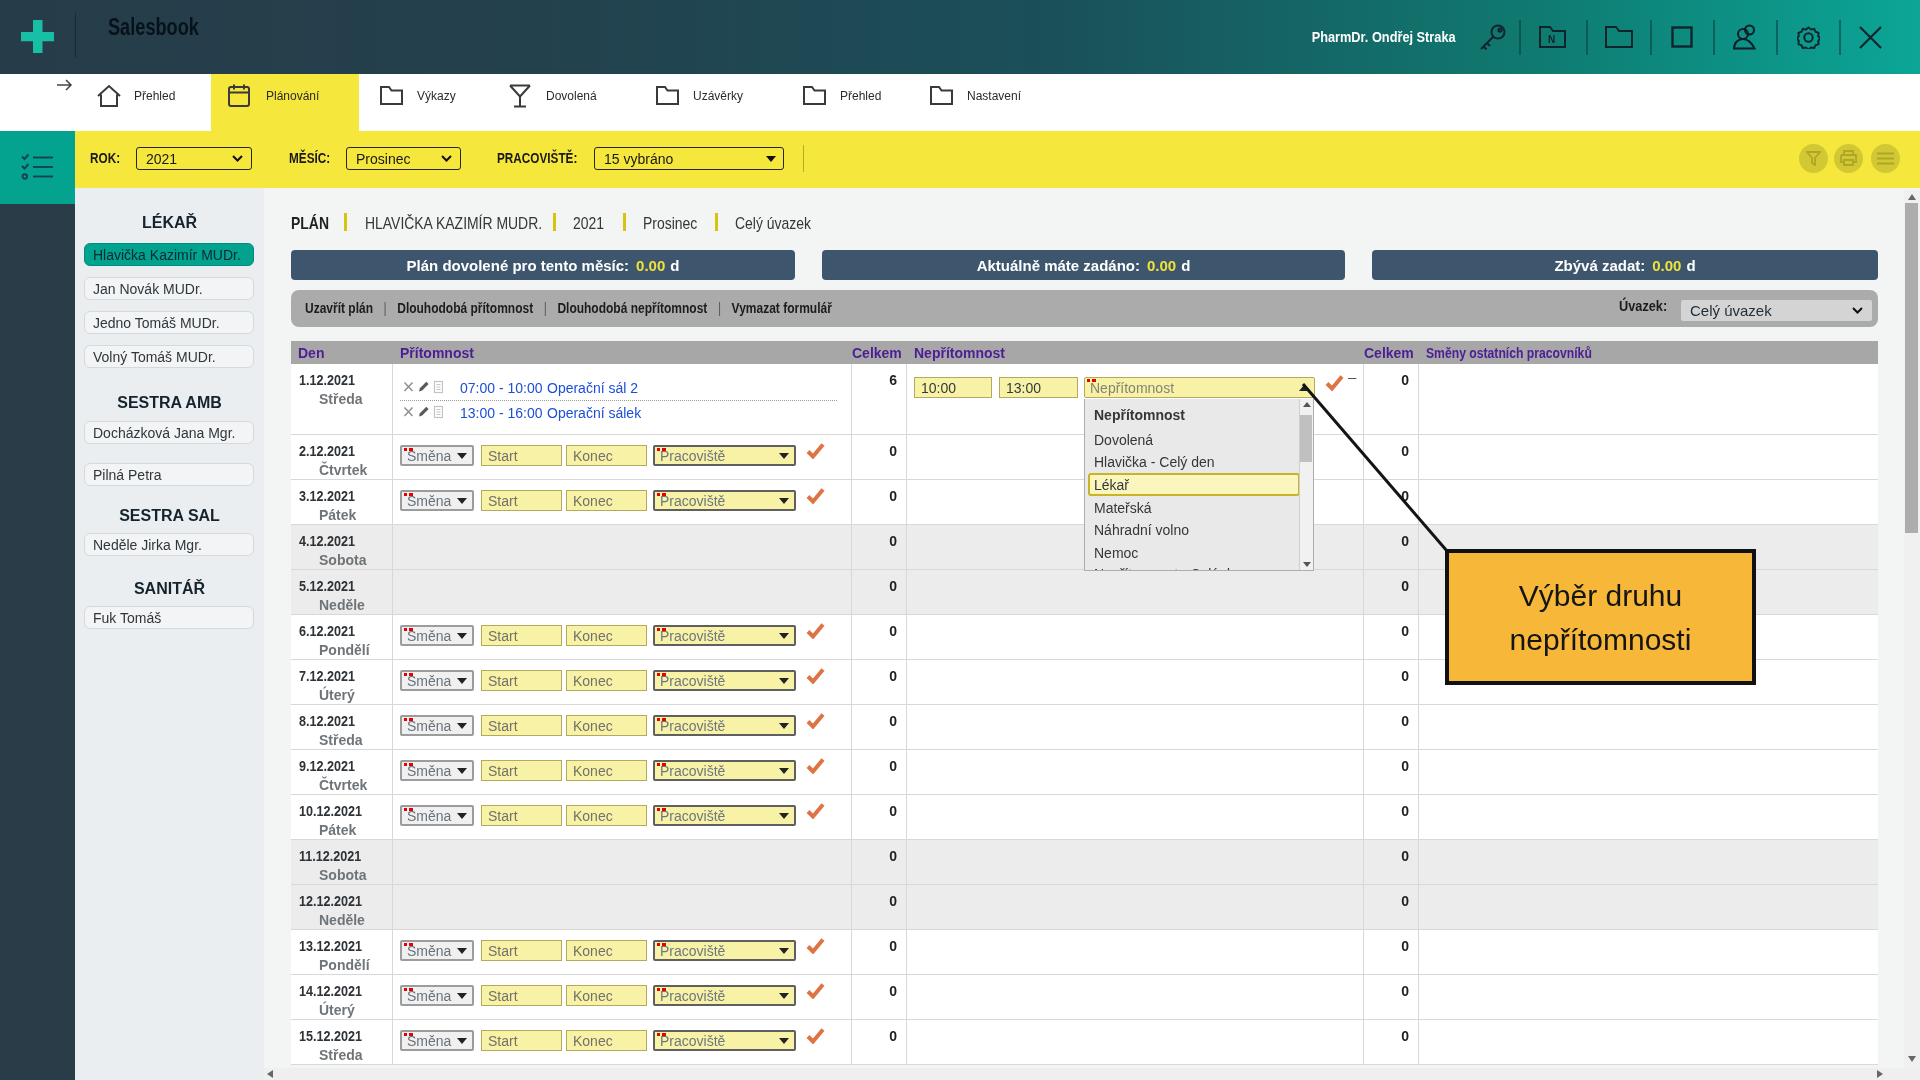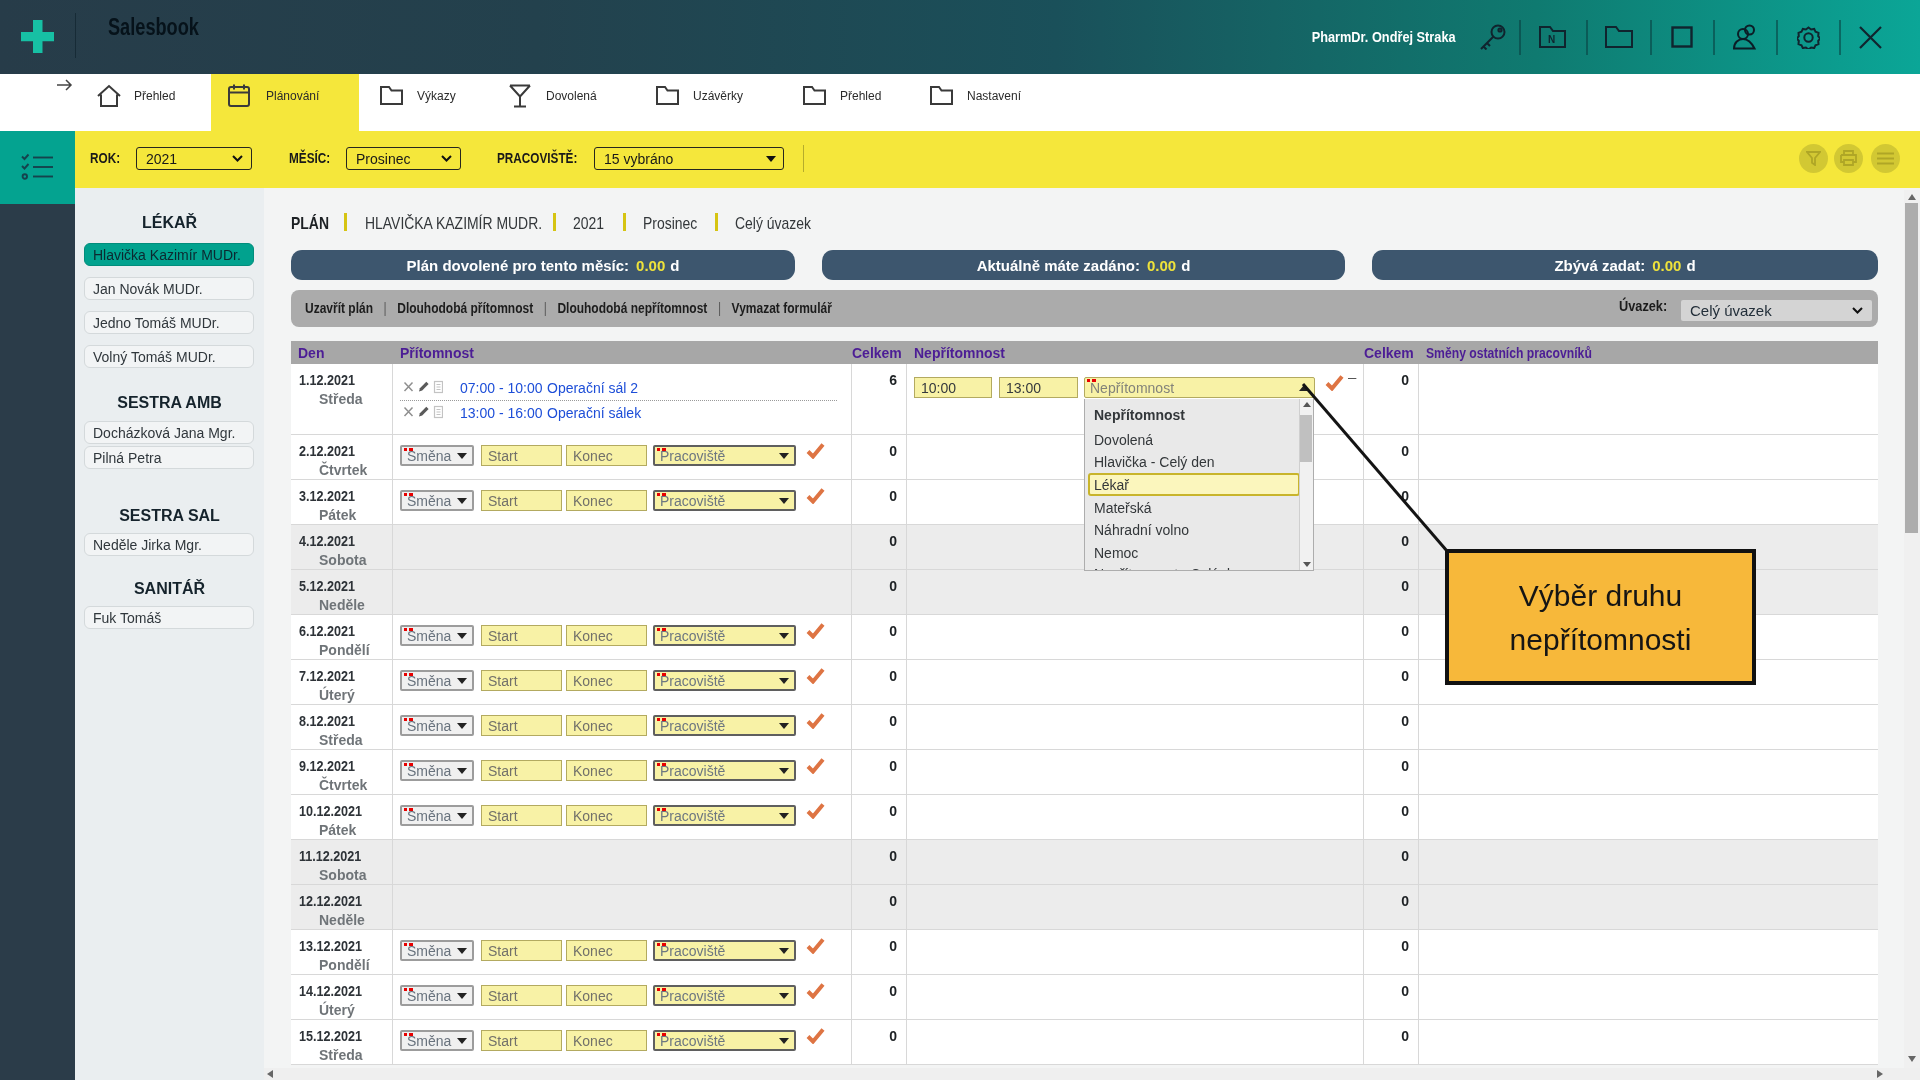--- a/index.html
+++ b/index.html
@@ -39,21 +39,21 @@
   .sbtn { position:absolute; left:84px; width:170px; height:23px; background:#f2f4f5; border:1px solid #d4d9db;
       border-radius:6px; font-size:14px; color:#30373c; display:flex; align-items:center; padding-left:8px; }
   .sbtn.sel { background:#01a28e; border-color:#018d7c; color:#0c2830; }
 
   
   .crumb { position:absolute; top:214px; font-size:17px; color:#33373a; transform:scaleX(0.82); transform-origin:left; white-space:nowrap; }
   .crumb b { color:#1d2124; }
   .csep { position:absolute; top:213px; width:3px; height:18px; background:#d6c412; }
 
   
-  .pill { position:absolute; top:250px; height:30px; background:#3d566e; border-radius:11px; color:#fff;
+  .pill { position:absolute; top:250px; height:30px; background:#3d566e; border-radius:4px; color:#fff;
      font-size:15px; font-weight:bold; display:flex; align-items:center; justify-content:center; }
   .pill i { font-style:normal; color:#eee23b; margin:0 5px 0 7px; }
 
   
   .abar { position:absolute; left:291px; top:290px; width:1587px; height:37px; background:#ababab; border-radius:8px; }
   .abar .links { position:absolute; left:14px; top:9px; font-size:15px; font-weight:bold; color:#1c1c1c;
     transform:scaleX(0.8); transform-origin:left; white-space:nowrap; }
   .abar .links i { font-style:normal; font-weight:normal; color:#5a5a5a; margin:0 9px; }
   .uvlab { position:absolute; left:1619px; top:222px; font-size:15px; font-weight:bold; color:#1c1c1c;
     transform:scaleX(0.85); transform-origin:left; }
@@ -256,21 +256,21 @@
 
 <div class="navycol"></div>
 <div class="sidebar"></div>
 <div class="shead" style="top:214px">LÉKAŘ</div>
 <div class="sbtn sel" style="top:243px">Hlavička Kazimír MUDr.</div>
 <div class="sbtn" style="top:277px">Jan Novák MUDr.</div>
 <div class="sbtn" style="top:311px">Jedno Tomáš MUDr.</div>
 <div class="sbtn" style="top:345px">Volný Tomáš MUDr.</div>
 <div class="shead" style="top:394px">SESTRA AMB</div>
 <div class="sbtn" style="top:421px">Docházková Jana Mgr.</div>
-<div class="sbtn" style="top:446px">Pilná Petra</div>
+<div class="sbtn" style="top:463px">Pilná Petra</div>
 <div class="shead" style="top:507px">SESTRA SAL</div>
 <div class="sbtn" style="top:533px">Neděle Jirka Mgr.</div>
 <div class="shead" style="top:580px">SANITÁŘ</div>
 <div class="sbtn" style="top:606px">Fuk Tomáš</div>
 
 <div class="crumb" style="left:291px"><b>PLÁN</b></div>
 <div class="csep" style="left:344px"></div>
 <div class="crumb" style="left:365px">HLAVIČKA KAZIMÍR MUDR.</div>
 <div class="csep" style="left:553px"></div>
 <div class="crumb" style="left:573px">2021</div>

